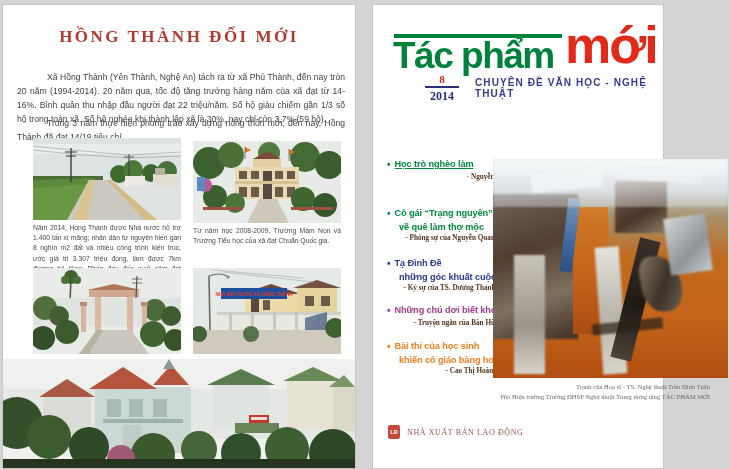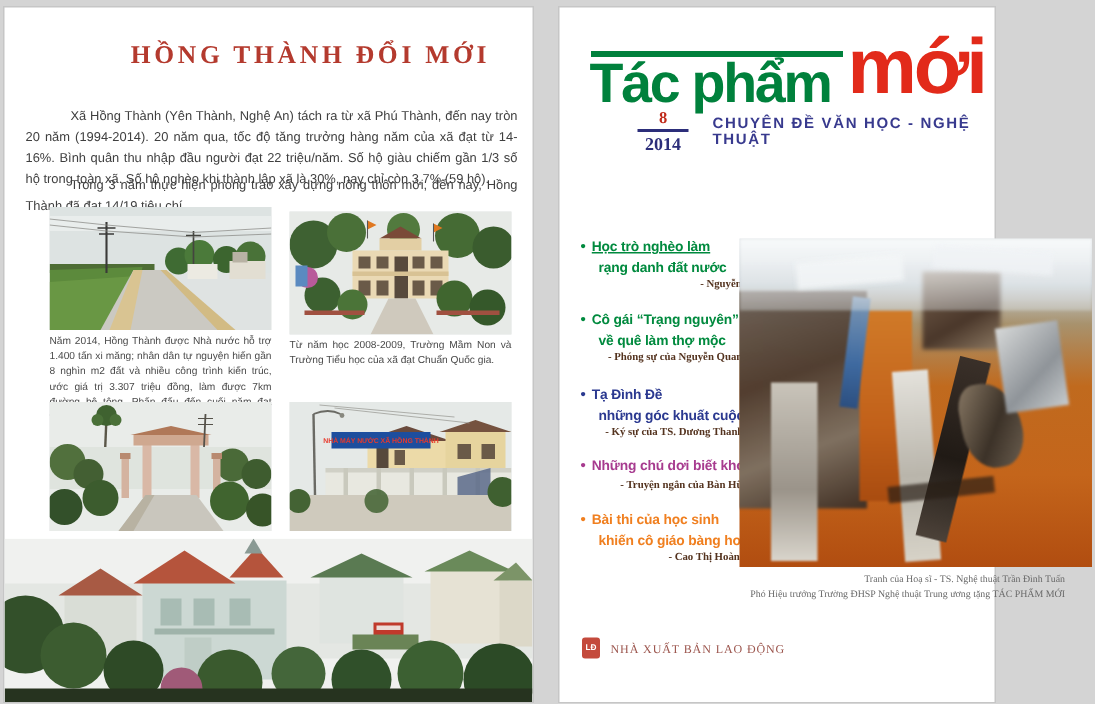--- a/index.html
+++ b/index.html
@@ -4,21 +4,21 @@
 <style>
   html,body{margin:0;padding:0;background:#d4d4d4;}
   .stage{position:relative;width:730px;height:469px;background:#d4d4d4;overflow:hidden;
          font-family:"Liberation Sans",sans-serif;}
   .page{position:absolute;top:4px;height:465px;background:#ffffff;border:1px solid #c6c6c6;box-sizing:border-box;}
   .page.left{left:2px;width:354px;}
   .page.right{left:372px;width:292px;}
 
   
   .lp-title{position:absolute;left:0;top:22px;width:100%;text-align:center;
-    font-family:"Liberation Serif",serif;font-size:17px;letter-spacing:2.5px;color:#b43a2e;font-weight:600;margin-left:28px;}
+    font-family:"Liberation Serif",serif;font-size:17px;letter-spacing:2.5px;color:#b43a2e;font-weight:600;}
   .lp-sub{position:absolute;left:0;top:44px;width:100%;text-align:center;
     font-family:"Liberation Serif",serif;font-style:italic;font-size:10px;color:#3b3b3b;}
   .lp-sub .author{font-weight:bold;}
   .lp-para{position:absolute;left:14px;width:328px;font-size:8.6px;line-height:1.62;color:#3f3f3f;
     text-align:justify;text-indent:30px;}
   .p1{top:66px;} .p2{top:112px;}
   .photo{position:absolute;overflow:hidden;background:#dfe3e2;}
   .ph1{left:30px;top:133px;width:148px;height:82px;}
   .ph2{left:190px;top:136px;width:148px;height:82px;}
   .ph3{left:30px;top:263px;width:148px;height:86px;}
@@ -265,21 +265,20 @@
       <div class="bar"></div>
       <div class="y">2014</div>
     </div>
     <div class="tagline">CHUYÊN ĐỀ VĂN HỌC - NGHỆ THUẬT</div>
 
     <div class="toc-item ti1">
       <div class="trow">
           <span class="bullet" style="color: rgb(0, 138, 62);">•</span>
         <span class="t1" style="color: rgb(0, 138, 62); text-decoration: underline;">Học trò nghèo làm</span>
         </div>
-      <div class="t2" style="color: rgb(0, 138, 62);">rạng danh đất nước</div>
       <div class="credit">- Nguyễn Thịnh - Tr.2</div>
     </div>
     <div class="toc-item ti2">
       <div class="trow">
           <span class="bullet" style="color: rgb(0, 138, 62);">•</span>
         <span class="t1" style="color: rgb(0, 138, 62);">Cô gái “Trạng nguyên”</span>
         </div>
       <div class="t2" style="color: rgb(0, 138, 62);">về quê làm thợ mộc</div>
       <div class="credit">- Phóng sự của Nguyễn Quang Tình - Tr.6</div>
     </div>

